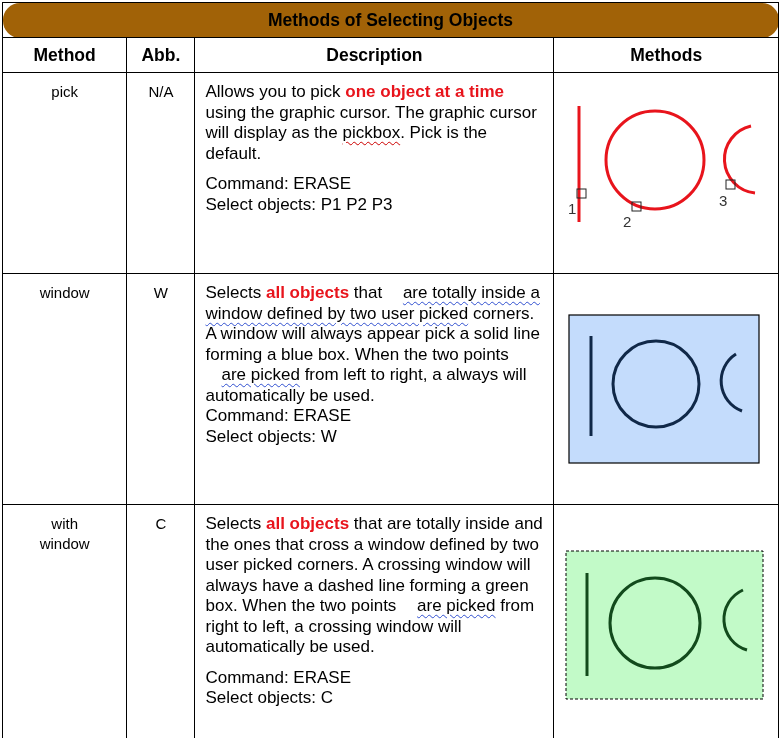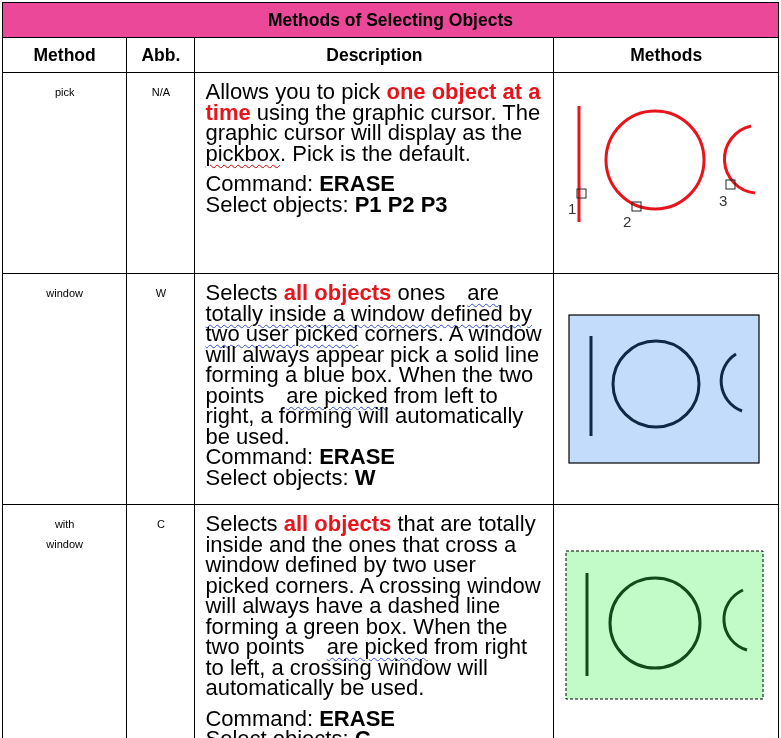--- a/index.html
+++ b/index.html
@@ -1,30 +1,30 @@
 <!DOCTYPE html>
 <html><head>
 <meta charset="utf-8">
 <style>
   html, body { margin: 0; padding: 0; background: #ffffff; }
   body { width: 781px; height: 738px; position: relative; overflow: hidden;
          font-family: "Liberation Sans", sans-serif; color: #000; }
   table { position: absolute; left: 2px; top: 2px; border-collapse: collapse; table-layout: fixed; width: 777px; }
   td, th { border: 1px solid #000; padding: 0; vertical-align: top; }
   th { font-weight: bold; font-size: 17px; }
-  .title-row th { background: #ec4899; height: 34px; vertical-align: middle; font-size: 17.5px; }
+  .title-row th { background: #a16207; height: 34px; vertical-align: middle; font-size: 17.5px; border-radius: 17px; }
   .hdr-row th { height: 34px; vertical-align: middle; font-size: 17.5px; }
   .c-method { width: 124px; }
   .c-abb { width: 68px; }
   .c-desc { width: 358px; }
   .c-disp { width: 224px; }
-  td.method, td.abb { text-align: center; font-size: 11px; padding-top: 9px; line-height: 20px; }
-  td.desc { font-size: 22px; line-height: 20.5px; padding: 9px 10px 0 10px; }
+  td.method, td.abb { text-align: center; font-size: 15px; padding-top: 9px; line-height: 20px; }
+  td.desc { font-size: 17px; line-height: 20.5px; padding: 9px 10px 0 10px; }
   .red { color: #e8141c; font-weight: bold; }
-  .b { font-weight: bold; }
+  .b { font-weight: normal; }
   .sq-red { text-decoration: underline wavy #c00; text-decoration-thickness: 1px; text-underline-offset: 3px; }
   .sq-blue { text-decoration: underline wavy #3050d0; text-decoration-thickness: 1px; text-underline-offset: 3px; margin-left: 16px; }
   .gap { height: 10px; }
   .row1 td { height: 191px; }
   .row2 td { height: 221px; }
   .row3 td { height: 245px; }
   td.disp { position: relative; }
   svg { display: block; position: absolute; }
 </style>
 </head>
@@ -69,21 +69,21 @@
         <text x="69" y="154" font-size="15" fill="#333" font-family="Liberation Sans, sans-serif">2</text>
         <text x="165" y="133" font-size="15" fill="#333" font-family="Liberation Sans, sans-serif">3</text>
       </svg>
     </td>
   </tr>
 
   <tr class="row2">
     <td class="method">window</td>
     <td class="abb">W</td>
     <td class="desc">
-      <div><span>Selects </span><span class="red">all objects</span><span> ones </span><span class="sq-blue">are totally inside a window defined by two user picked</span><span> corners. A window will always appear pick a solid line forming a blue box. When the two points </span><span class="sq-blue">are picked</span><span> from left to right, a forming will automatically be used.</span></div>
+      <div><span>Selects </span><span class="red">all objects</span><span> that </span><span class="sq-blue">are totally inside a window defined by two user picked</span><span> corners. A window will always appear pick a solid line forming a blue box. When the two points </span><span class="sq-blue">are picked</span><span> from left to right, a always will automatically be used.</span></div>
       <div><span>Command: </span><span class="b">ERASE</span></div>
       <div><span>Select objects: </span><span class="b">W</span></div>
     </td>
     <td class="disp">
       <svg width="224" height="221" style="left:0;top:0">
         <rect x="15" y="41" width="190" height="148" fill="#c4dcfc" stroke="#000" stroke-width="1.2"></rect>
         <line x1="37" y1="62" x2="37" y2="162" stroke="#102848" stroke-width="3"></line>
         <circle cx="102" cy="110" r="43" fill="none" stroke="#102848" stroke-width="3"></circle>
         <path d="M 182 80 A 32 32 0 0 0 188 137" fill="none" stroke="#102848" stroke-width="3"></path>
       </svg>

